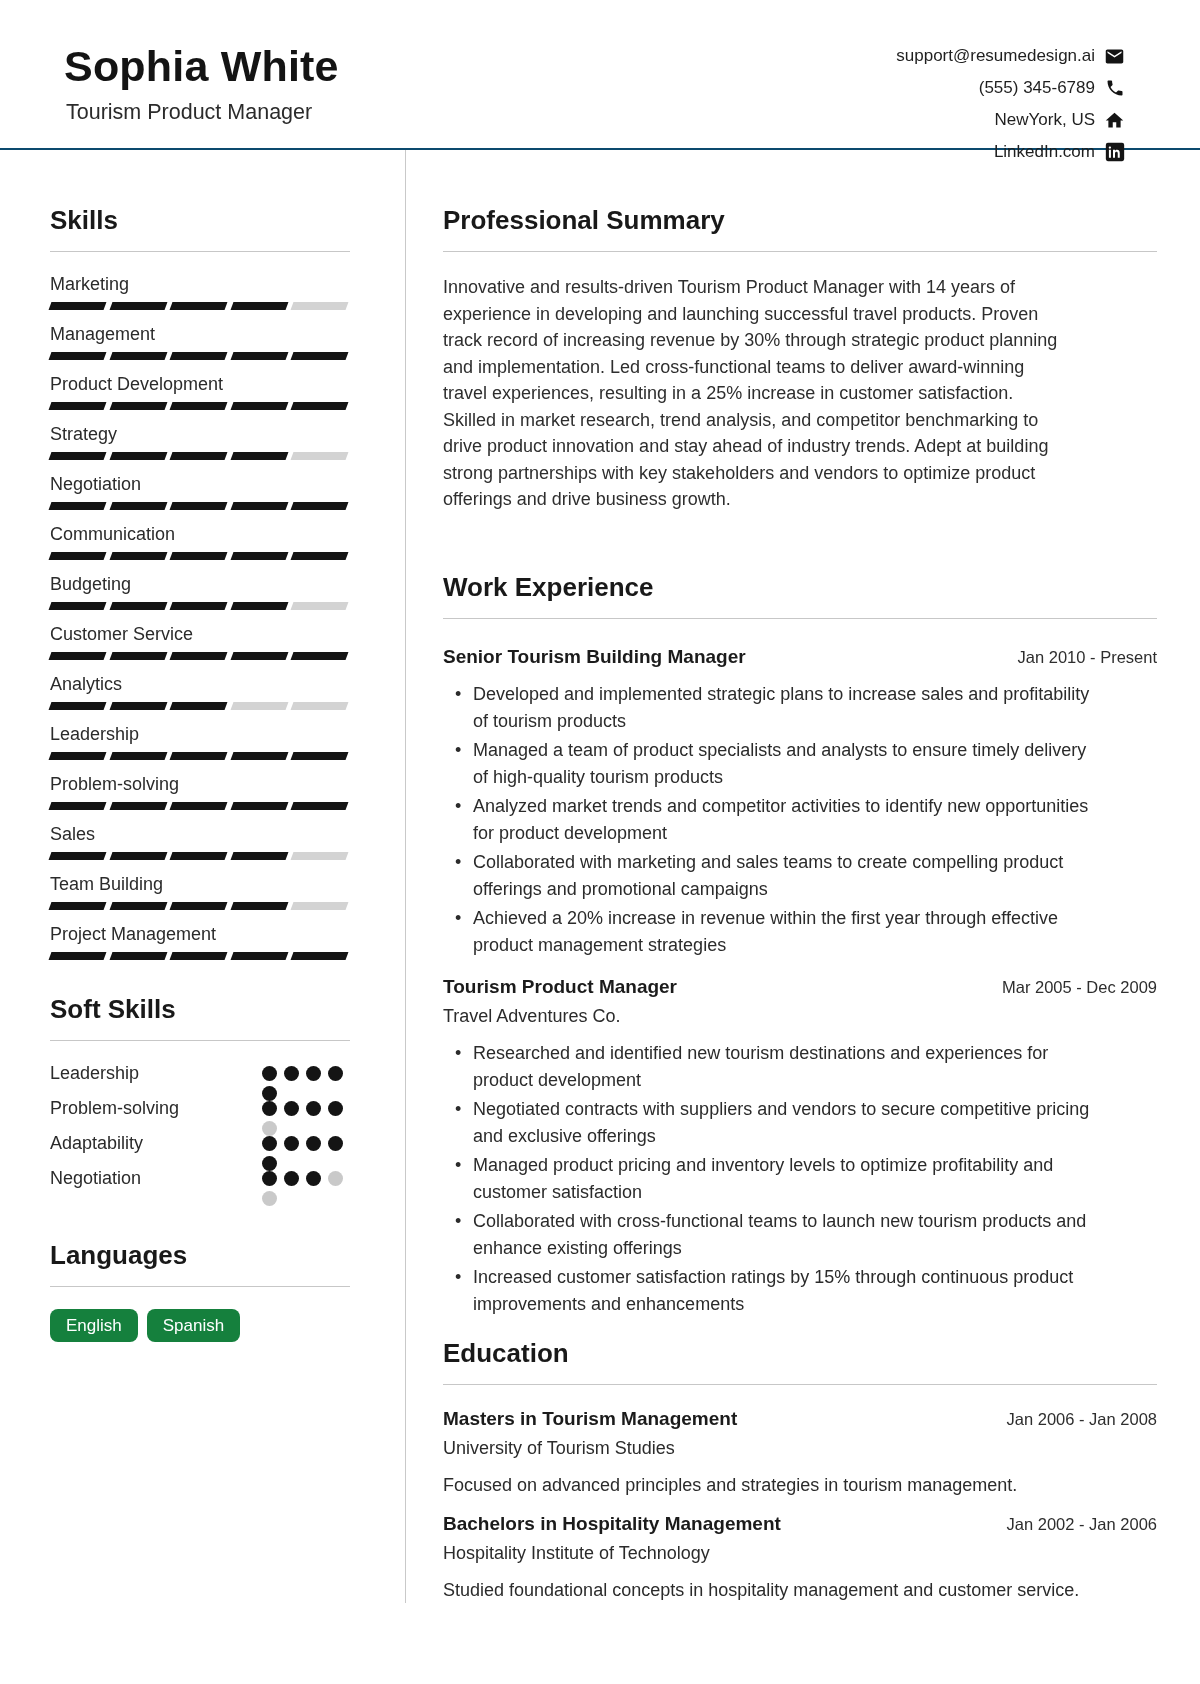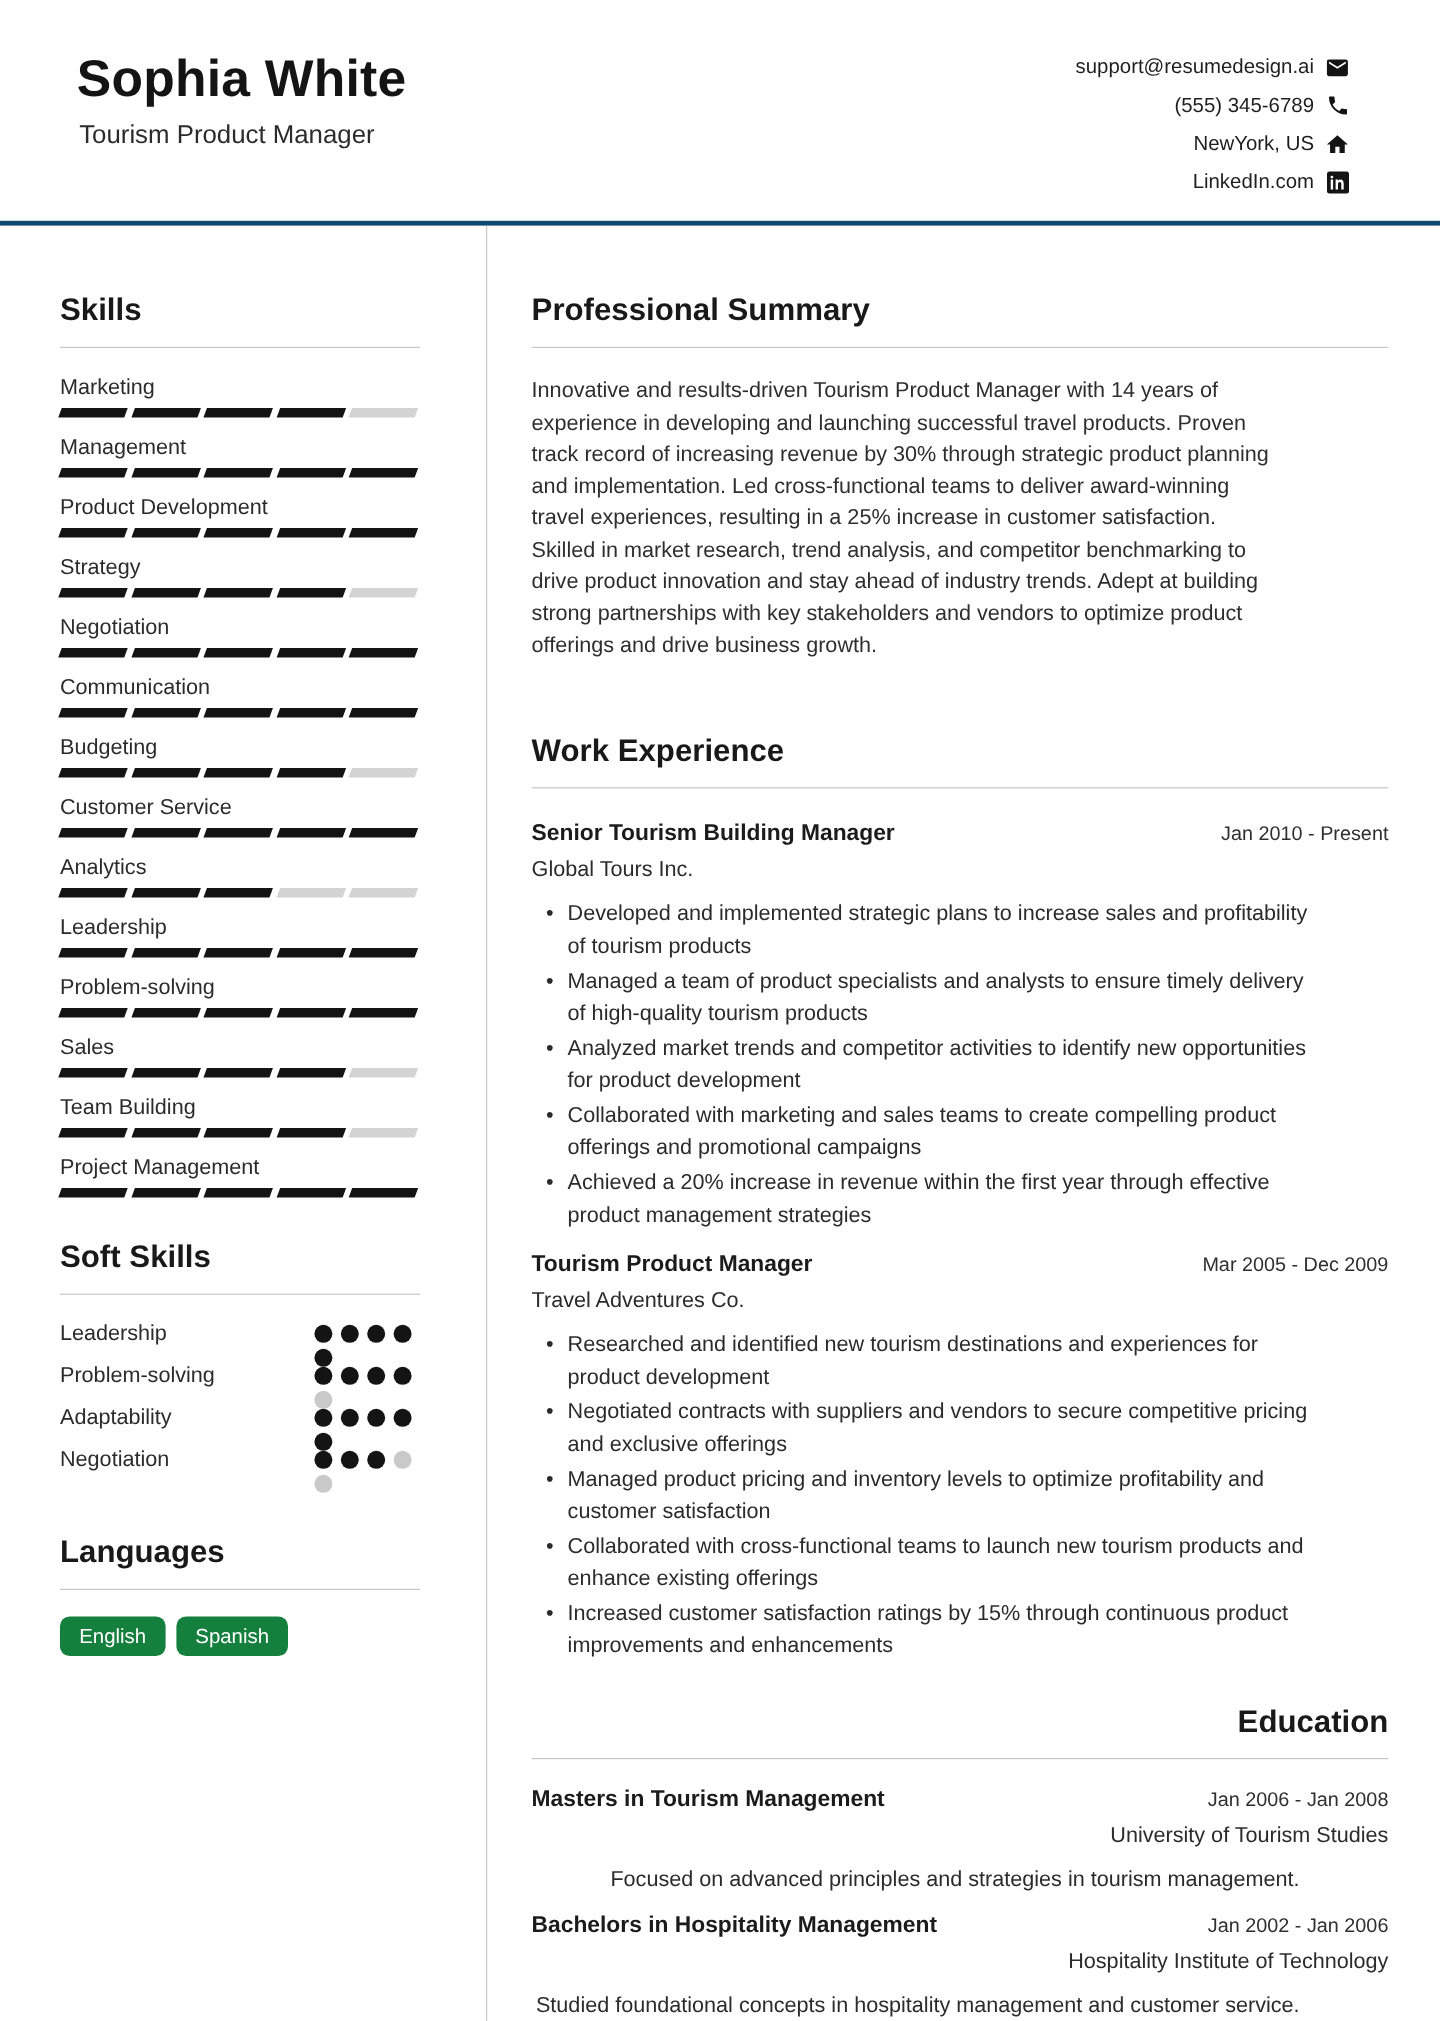--- a/index.html
+++ b/index.html
@@ -2,21 +2,21 @@
 <html><head>
 <meta charset="utf-8">
 <style>
   html,body{margin:0;padding:0;}
   body{
     width:1200px;height:1684px;overflow:hidden;background:#ffffff;
     font-family:"Liberation Sans","DejaVu Sans",sans-serif;color:#252525;
     position:relative;
   }
   
-  .header{position:relative;height:188px;box-sizing:border-box;border-bottom:4px solid #0c4a6e;}
+  .header{position:relative;height:150px;box-sizing:border-box;border-bottom:2px solid #0c4a6e;}
   .name{position:absolute;left:64px;top:42px;font-size:43px;font-weight:700;color:#141414;letter-spacing:.2px;}
   .headline{position:absolute;left:66px;top:100px;font-size:21.5px;color:#2b2b2b;}
   .contact{position:absolute;right:75px;top:45px;display:flex;flex-direction:column;gap:10px;align-items:flex-end;}
   .contact-row{display:flex;align-items:center;gap:9px;font-size:17px;color:#1f1f1f;line-height:22px;}
   .contact-row .cicon{display:inline-flex;width:21px;height:21px;align-items:center;justify-content:center;}
   
   .cols{position:relative;display:flex;align-items:flex-start;}
   .vrule{position:absolute;left:405px;top:0;bottom:0;width:1px;background:#c9c9c9;}
   .sidebar{width:300px;margin:57px 0 0 50px;flex:none;}
   .main{width:714px;margin:57px 0 0 93px;flex:none;}
@@ -46,21 +46,21 @@
   .section-work{margin-top:61px;}
   .job{margin-top:26px;}
   .job + .job{margin-top:16px;}
   .job-head,.edu-head{display:flex;justify-content:space-between;align-items:baseline;}
   .job-title,.degree{font-size:19px;line-height:24px;font-weight:700;color:#1b1b1b;margin:0;}
   .job-date,.edu-date{font-size:16.5px;color:#2e2e2e;white-space:nowrap;padding-left:12px;}
   .company,.school{font-size:18px;line-height:24px;color:#2b2b2b;margin:5px 0 0 0;}
   .bullets{list-style:none;margin:12px 0 0 0;padding:0;}
   .bullets li{position:relative;padding-left:30px;max-width:622px;font-size:18px;line-height:27px;color:#2b2b2b;margin-bottom:2px;}
   .bullets li::before{content:"\2022";position:absolute;left:12px;top:0;color:#2b2b2b;}
-  .section-edu{margin-top:36px;text-align:right;}
+  .section-edu{margin-top:22px;}
   .edu-item{margin-top:22px;}
   .edu-item + .edu-item{margin-top:14px;}
   .edu-desc{margin:12px 0 0 0;max-width:640px;font-size:18px;line-height:26px;color:#2b2b2b;}
   .sec-soft{margin-top:36px;}
   .sec-lang{margin-top:46px;}
 </style>
 </head>
 <body>
 
 <header class="header">
@@ -320,21 +320,20 @@
 
     <section class="section-work">
       <h2 class="sec-h">Work Experience</h2>
       <hr class="rule">
       <div id="jobs">
           <article class="job">
             <div class="job-head">
               <h3 class="job-title">Senior Tourism Building Manager</h3>
               <span class="job-date">Jan 2010 - Present</span>
             </div>
-            <p class="company">Global Tours Inc.</p>
             <ul class="bullets">
               <li>Developed and implemented strategic plans to increase sales and profitability of tourism products</li>
               <li>Managed a team of product specialists and analysts to ensure timely delivery of high-quality tourism products</li>
               <li>Analyzed market trends and competitor activities to identify new opportunities for product development</li>
               <li>Collaborated with marketing and sales teams to create compelling product offerings and promotional campaigns</li>
               <li>Achieved a 20% increase in revenue within the first year through effective product management strategies</li>
             </ul>
           </article>
           <article class="job">
             <div class="job-head">

